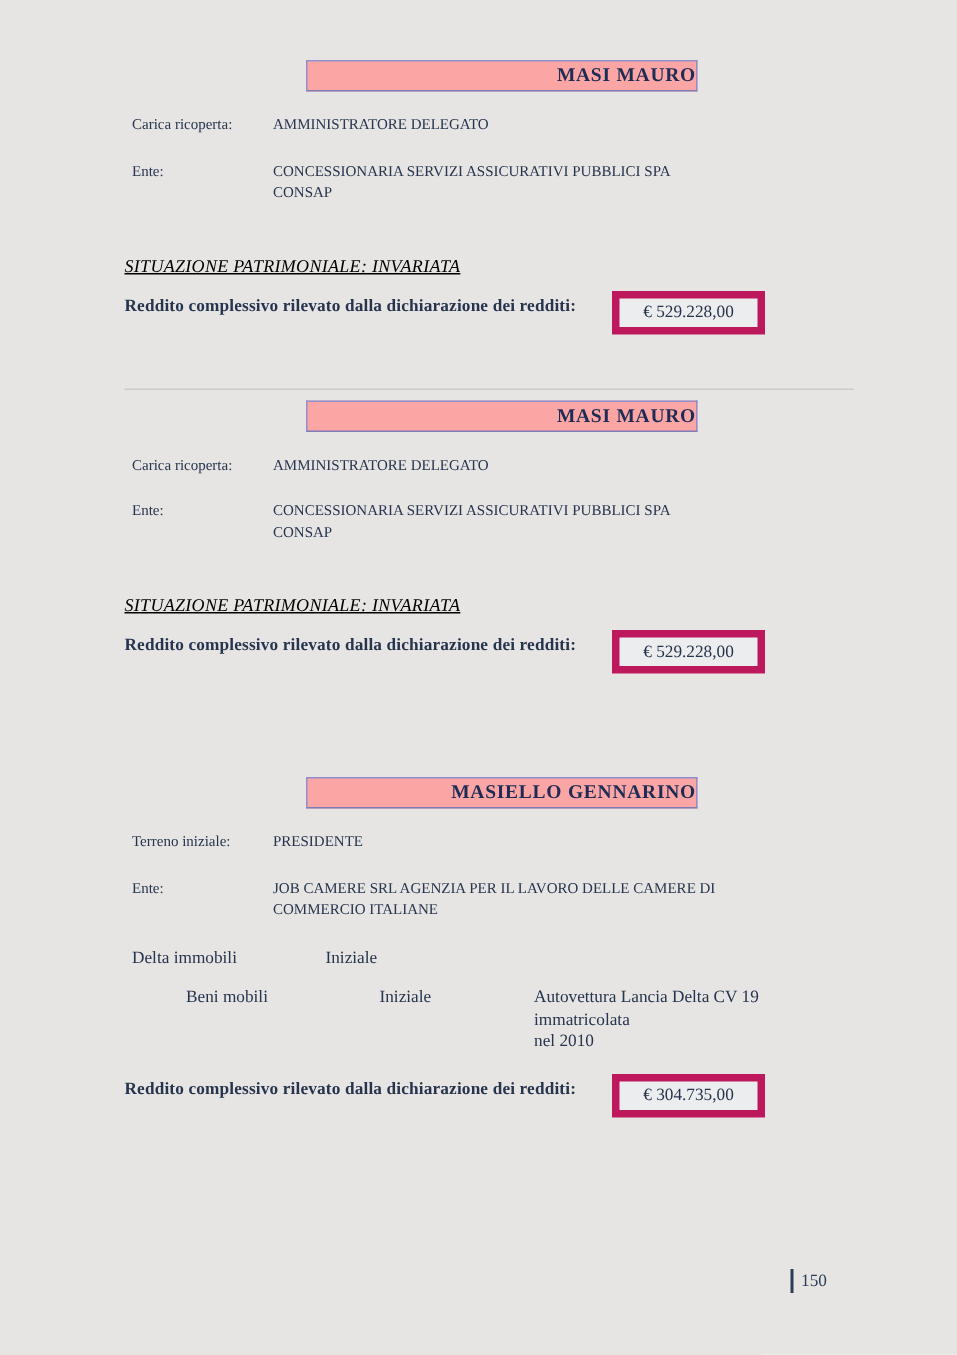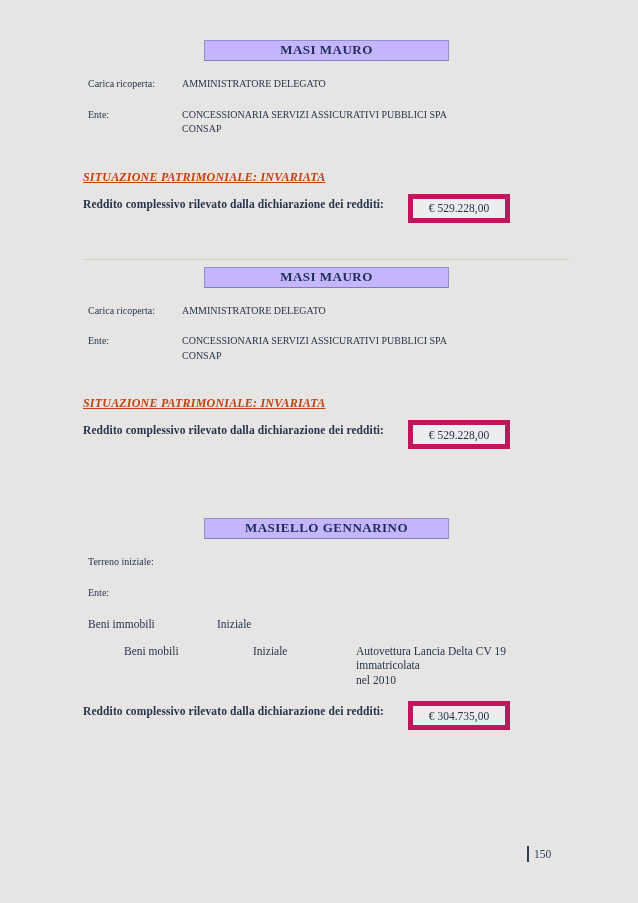--- a/index.html
+++ b/index.html
@@ -14,50 +14,50 @@
   }
   .content {
     position: absolute;
     left: 83px;
     top: 0;
     width: 486px;
   }
   .banner {
     width: 243px;
     margin-left: 121px;
-    background: #c4b5fd;
+    background: #fca5a5;
     border: 1px solid #8f8fcb;
     border-bottom-color: #7d7db8;
-    text-align: center;
+    text-align: right;
     font-weight: bold;
     font-size: 13px;
     letter-spacing: 0.5px;
     color: #1d2c55;
-    padding: 1px 0 2px 0;
+    padding: 1px 0 2px 16px;
     line-height: 16px;
   }
   .banner.b1 { margin-top: 40px; }
   .banner.b2 { margin-top: 7px; }
   .banner.b3 { margin-top: 76px; }
   .field-row {
     display: flex;
     margin-top: 16px;
     font-size: 10px;
     line-height: 14.5px;
   }
   .field-label { flex: none; width: 94px; margin-left: 5px; }
   .field-value { width: 382px; white-space: pre-line; }
   .situazione {
     margin-top: 33px;
     font-size: 12px;
-    font-weight: bold;
+    font-weight: normal;
     font-style: italic;
     text-decoration: underline;
     letter-spacing: 0.2px;
-    color: #c2410c;
+    color: #000000;
     line-height: 15px;
   }
   .situazione.tight { margin-top: 8px; }
   .reddito-row {
     position: relative;
     margin-top: 9px;
     height: 22px;
   }
   .reddito-label {
     font-size: 11.5px;
@@ -146,27 +146,30 @@
       <div class="reddito-row">
         <div class="reddito-label">Reddito complessivo rilevato dalla dichiarazione dei redditi:</div>
         <div class="value-box">€ 529.228,00</div>
       </div>
     </div>
 
     <div>
       <div class="banner b3">MASIELLO GENNARINO</div>
       <div class="field-row">
         <div class="field-label">Terreno iniziale:</div>
+        <div class="field-value">PRESIDENTE</div>
       </div>
       <div class="field-row">
         <div class="field-label">Ente:</div>
+        <div class="field-value">JOB CAMERE SRL AGENZIA PER IL LAVORO DELLE CAMERE DI
+COMMERCIO ITALIANE</div>
       </div>
       <div class="assets">
         <div class="asset-row r1">
-          <div class="asset-category">Beni immobili</div>
+          <div class="asset-category">Delta immobili</div>
           <div class="asset-phase">Iniziale</div>
         </div>
         <div class="asset-row r2">
           <div class="asset-category">Beni mobili</div>
           <div class="asset-phase">Iniziale</div>
           <div class="asset-description">Autovettura Lancia Delta CV 19 immatricolata
 nel 2010</div>
         </div>
       </div>
       <div class="reddito-row" style="margin-top:14px">

